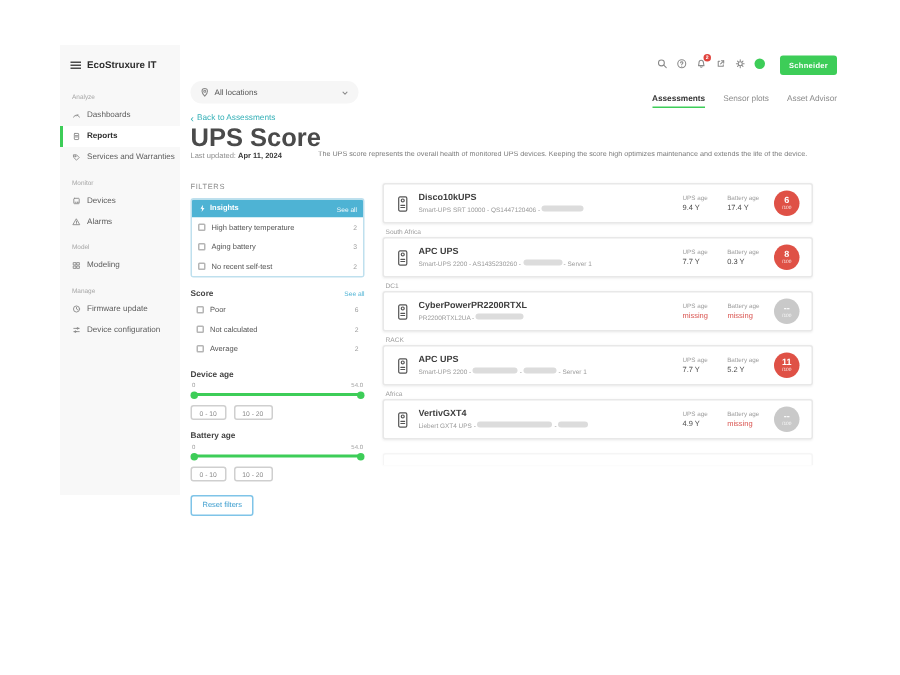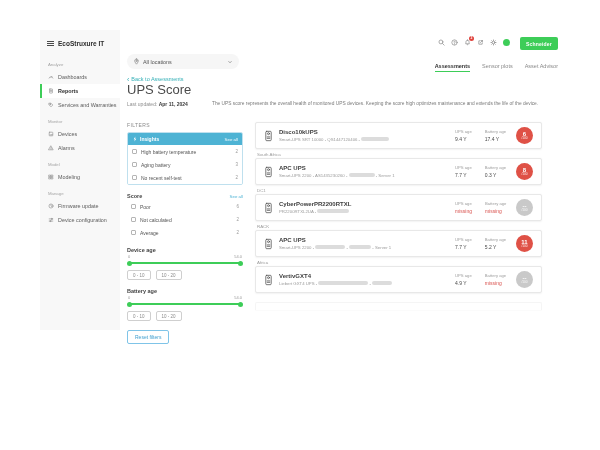--- a/index.html
+++ b/index.html
@@ -33,21 +33,21 @@
   .tabs{position:absolute;top:33px;right:10px;display:flex;gap:12px;font-size:5.5px;color:#8a8a8a;}
   .tab{cursor:pointer;padding-bottom:2px;white-space:nowrap;}
   .tab.active{color:#333;font-weight:bold;border-bottom:1.5px solid #3dcd58;}
 
   .loc-chip{position:absolute;left:7px;top:24px;width:112px;height:15px;background:#f6f6f6;border-radius:8px;
     display:flex;align-items:center;gap:3px;padding:0 6px;font-size:5.4px;color:#555;cursor:pointer;}
   .loc-chip .chev{margin-left:auto;display:inline-flex;color:#8a8a8a;}
   .back-link{position:absolute;left:7px;top:46px;font-size:5.5px;color:#35b0b7;display:flex;align-items:center;
     gap:2px;cursor:pointer;text-decoration:none;}
   .back-link .lt{font-size:7px;line-height:5px;}
-  .page-title{position:absolute;left:7px;top:52px;margin:0;font-size:13px;font-weight:400;color:#4a4a4a;}
+  .page-title{position:absolute;left:7px;top:52px;margin:0;font-size:17px;font-weight:700;color:#4a4a4a;}
   .updated{position:absolute;left:7px;top:71px;font-size:5px;color:#8e8e8e;}
   .updated b{color:#3a3a3a;}
   .desc{position:absolute;left:92px;top:71px;right:12px;font-size:4.8px;color:#7a7a7a;
     white-space:nowrap;overflow:hidden;}
 
   
   .filters{position:absolute;left:7px;top:92px;width:116px;}
   .filters-title{font-size:5px;color:#8a8a8a;letter-spacing:.4px;margin-bottom:4px;}
   .insights-box{border:1px solid #bfe0ee;border-radius:2px;overflow:hidden;background:#fff;}
   .insights-head{background:#4eb3d4;color:#fff;display:flex;align-items:center;gap:2px;

